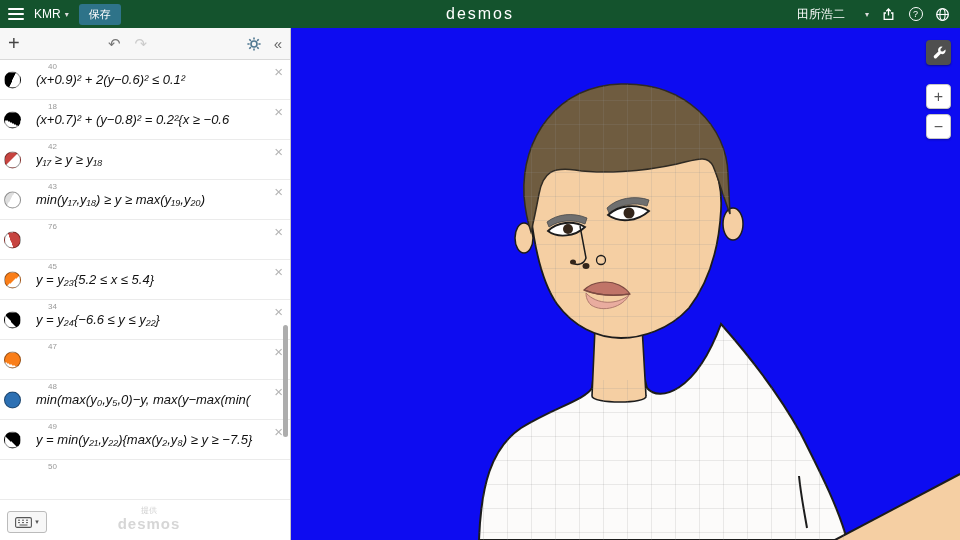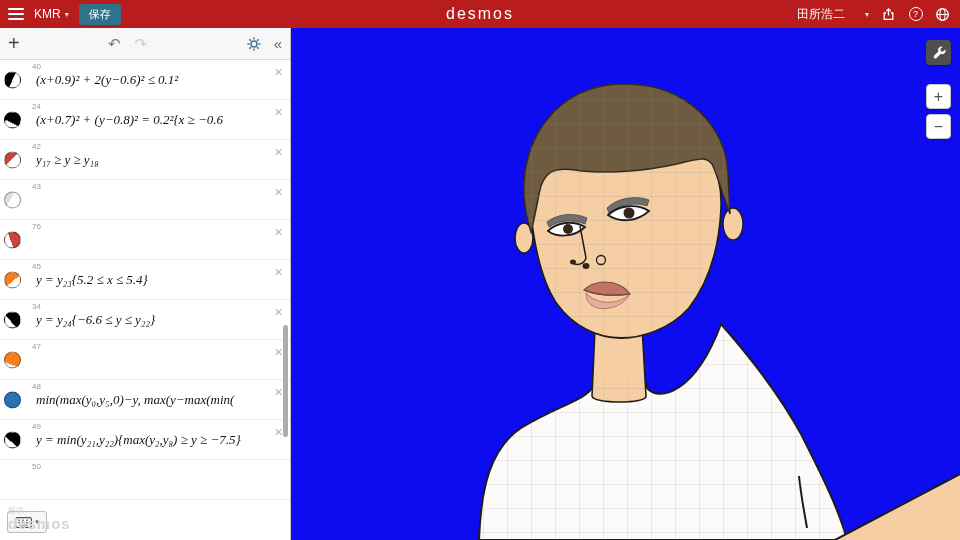--- a/index.html
+++ b/index.html
@@ -1,21 +1,21 @@
 <!DOCTYPE html>
 <html style="--g-bg: #0d0cf1; --g-skin: #f5cfa3; --g-hair: #6f5c40; --g-shirt: #fcfbfa; --g-outline: #1c1c1c; --g-eyebrow: #6f6f6f; --g-pupil: #33251a; --g-lip_upper: #c07468; --g-lip_lower: #e9ac9f; --g-grid: #8f8f8f;"><head>
 <meta charset="utf-8">
 <style>
   * { box-sizing: border-box; margin: 0; padding: 0; }
   html,body { width:960px; height:540px; overflow:hidden; background:#fff;
               font-family:"Liberation Sans", sans-serif; }
   .app { width:960px; height:540px; display:flex; flex-direction:column; }
 
   
-  header { height:28px; background:#b91c1c; color:#fff; display:flex; align-items:center;
+  header { height:28px; background:#14532d; color:#fff; display:flex; align-items:center;
            position:relative; flex:0 0 28px; }
   .hdr-left { display:flex; align-items:center; gap:10px; padding-left:8px; }
   .burger { width:16px; height:12px; display:flex; flex-direction:column; justify-content:space-between; cursor:pointer; }
   .burger i { display:block; height:2px; background:#fff; border-radius:1px; }
   .acct { display:flex; align-items:center; gap:4px; font-size:12px; cursor:pointer; }
   .caret { font-size:8px; color:#ddd; }
   .save-btn { background:#2e7389; color:#fff; border:none; border-radius:3px;
               font-size:11px; padding:3px 10px; cursor:pointer; font-family:Liberation Sans, sans-serif; }
   .logo { position:absolute; left:0; right:0; text-align:center; font-size:16px;
           letter-spacing:2px; font-weight:500; pointer-events:none; }
@@ -35,38 +35,38 @@
                  display:flex; align-items:center; padding:0 8px; }
   .tb-add { font-size:20px; color:#444; font-weight:400; width:24px; cursor:pointer; }
   .tb-mid { position:absolute; left:108px; display:flex; gap:14px; }
   .tb-undo { font-size:15px; color:#777; cursor:pointer; }
   .tb-redo { font-size:15px; color:#ccc; cursor:pointer; }
   .tb-right { margin-left:auto; display:flex; align-items:center; gap:12px; }
   .tb-collapse { font-size:15px; color:#666; cursor:pointer; }
 
   .exp-list { flex:1; overflow:hidden; position:relative; }
   .exp-row { height:40px; border-bottom:1px solid #ebebeb; position:relative; background:#fff; }
-  .exp-num { position:absolute; left:32px; top:2px; font-size:8px; color:#999; }
+  .exp-num { position:absolute; left:48px; top:2px; font-size:8px; color:#999; }
   .exp-icon { position:absolute; left:4px; top:50%; transform:translateY(-50%);
               width:17px; height:17px; border-radius:50%; border:1.5px solid rgba(0,0,0,.38); cursor:pointer; }
   .exp-text { position:absolute; left:36px; right:18px; top:0; bottom:0;
-              display:flex; align-items:center; font-family:Liberation Serif, serif;
+              display:flex; align-items:center; font-family:Liberation Sans, sans-serif;
               font-style:italic; font-size:13px; color:#111; white-space:nowrap; overflow:hidden; }
   .exp-close { position:absolute; top:3px; right:7px; font-size:15px; color:#b5b5b5;
                cursor:pointer; font-style:normal; }
 
   .panel-scrollbar { position:absolute; right:1px; top:33px; bottom:0; width:6px; }
   .panel-scroll-thumb { position:absolute; top:264px; height:112px; width:5px;
                         background:#adadad; border-radius:3px; cursor:pointer; }
 
   .kbd-btn { position:absolute; left:7px; bottom:7px; width:40px; height:22px;
              border:1px solid #bbb; border-radius:3px; background:#f7f7f7;
              display:flex; align-items:center; justify-content:center; gap:3px; cursor:pointer; }
   .kbd-caret { font-size:7px; color:#555; }
-  .watermark { position:absolute; bottom:8px; left:0; width:100%; text-align:left;
+  .watermark { position:absolute; bottom:8px; left:0; width:100%; text-align:center;
                pointer-events:none; line-height:1.1;padding-left:8px; }
   .wm-pre { font-size:8px; color:#cfcfcf; }
   .wm-logo { font-size:15px; color:#d6d6d6; font-weight:bold; letter-spacing:1px; }
 
   
   .graph { flex:1; position:relative; background:var(--g-bg,#0d0cf1); }
   .graph svg.canvas { position:absolute; inset:0; width:100%; height:100%; }
   .wrench-btn { position:absolute; top:12px; right:9px; width:25px; height:25px;
                 background:#4f4f4f; border-radius:4px; display:flex; align-items:center;
                 justify-content:center; cursor:pointer; box-shadow:0 1px 2px rgba(0,0,0,.4); }
@@ -139,34 +139,35 @@
       </div>
 
       <div class="exp-list">
           <div class="exp-row">
     <span class="exp-num">40</span>
     <span class="exp-icon" style="background: linear-gradient(115deg, rgb(0, 0, 0) 50%, rgb(255, 255, 255) 50%);"></span>
     <div class="exp-text">(x+0.9)² + 2(y−0.6)² ≤ 0.1²</div>
     <span class="exp-close">×</span>
   </div>
           <div class="exp-row">
-    <span class="exp-num">24</span>
+    <span class="exp-num">18</span>
     <span class="exp-icon" style="background: linear-gradient(205deg, rgb(0, 0, 0) 65%, rgb(255, 255, 255) 65%);"></span>
     <div class="exp-text">(x+0.7)² + (y−0.8)² = 0.2²{x ≥ −0.6</div>
     <span class="exp-close">×</span>
   </div>
           <div class="exp-row">
     <span class="exp-num">42</span>
     <span class="exp-icon" style="background: linear-gradient(135deg, rgb(199, 68, 64) 45%, rgb(255, 255, 255) 45%);"></span>
     <div class="exp-text">y₁₇ ≥ y ≥ y₁₈</div>
     <span class="exp-close">×</span>
   </div>
           <div class="exp-row">
     <span class="exp-num">43</span>
     <span class="exp-icon" style="background: linear-gradient(120deg, rgb(222, 222, 222) 40%, rgb(255, 255, 255) 40%);"></span>
+    <div class="exp-text">min(y₁₇,y₁₈) ≥ y ≥ max(y₁₉,y₂₀)</div>
     <span class="exp-close">×</span>
   </div>
           <div class="exp-row">
     <span class="exp-num">76</span>
     <span class="exp-icon" style="background: linear-gradient(250deg, rgb(199, 68, 64) 60%, rgb(255, 255, 255) 60%);"></span>
     <span class="exp-close">×</span>
   </div>
           <div class="exp-row">
     <span class="exp-num">45</span>
     <span class="exp-icon" style="background: linear-gradient(140deg, rgb(250, 126, 25) 55%, rgb(255, 255, 255) 55%);"></span>

